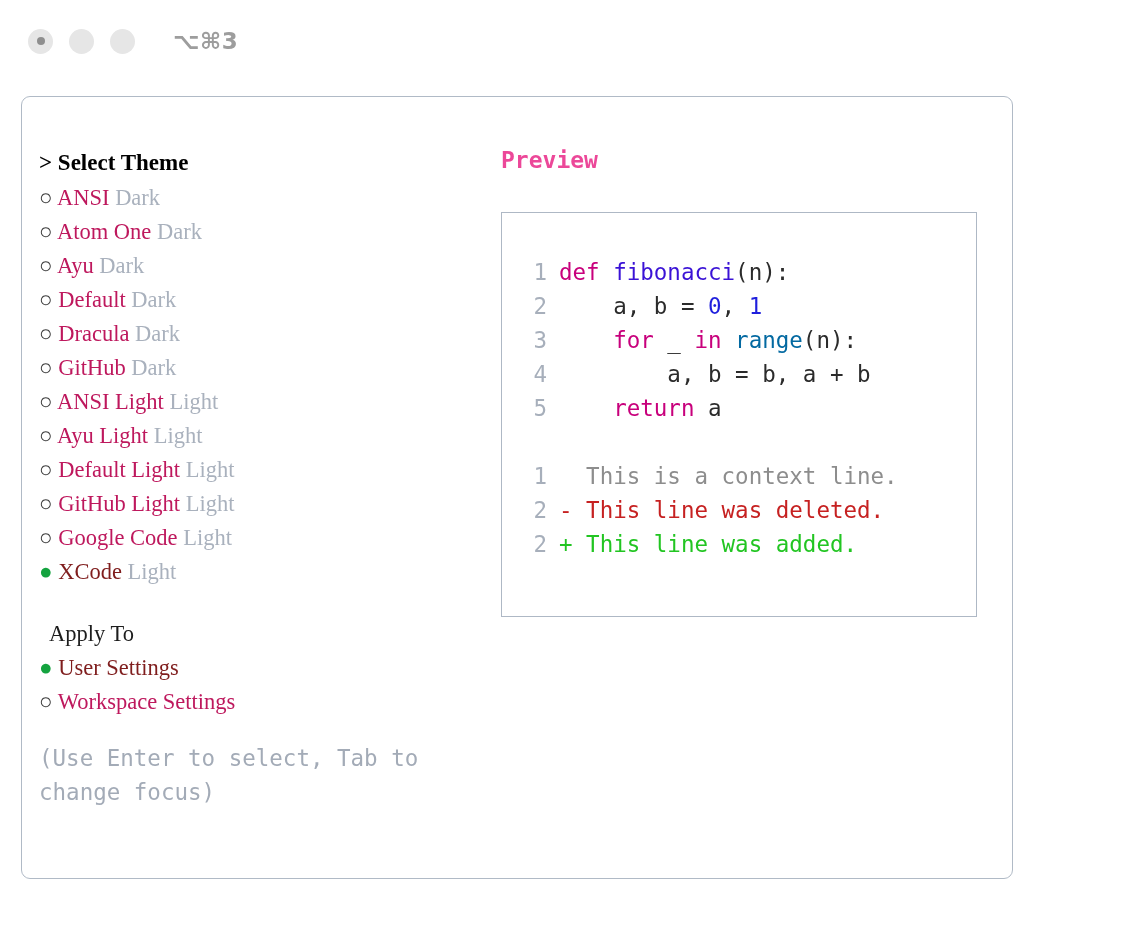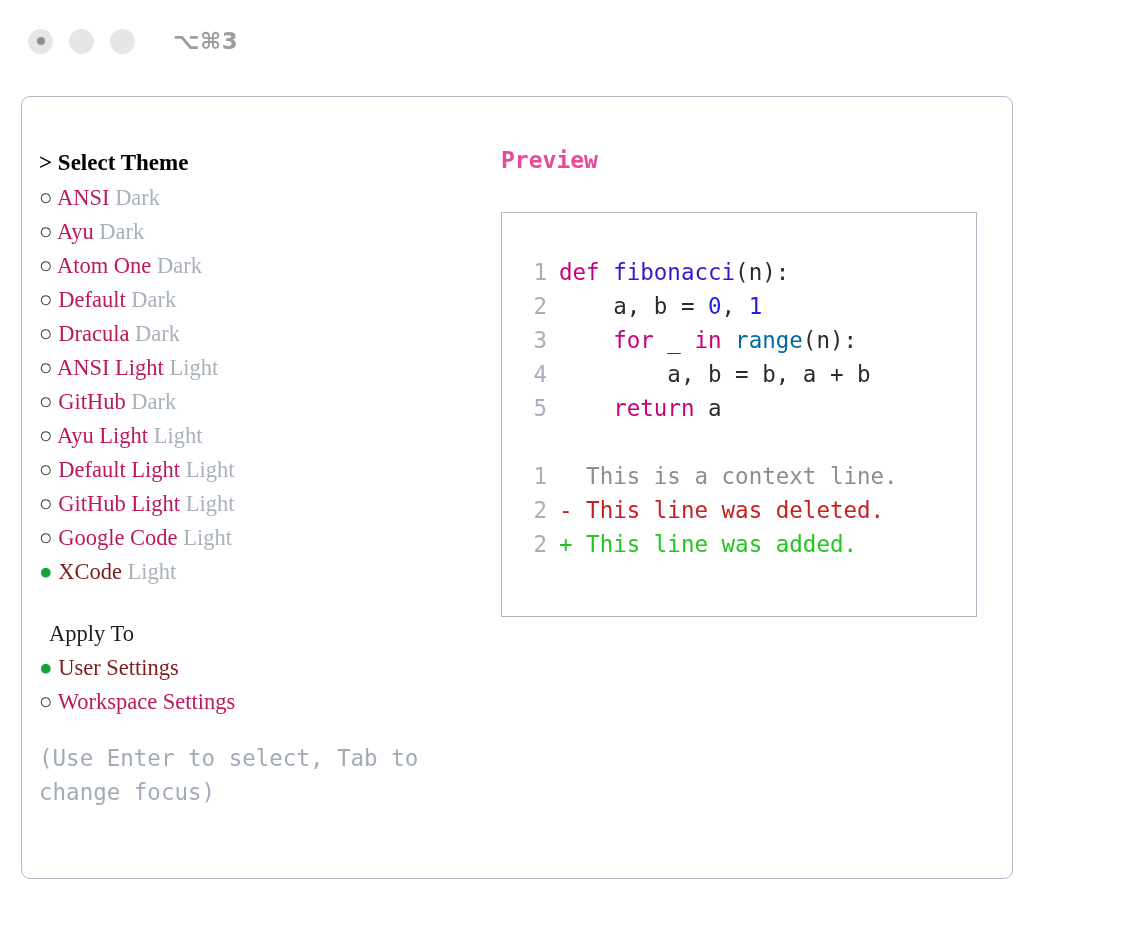--- a/index.html
+++ b/index.html
@@ -187,26 +187,26 @@
 
   <div class="panel">
     <div class="cols">
 
       <div class="left">
 
         <div class="row head"><span>&gt;</span> <span>Select Theme</span></div>
 
         <div id="theme-list">
             <div class="row"><span class="bullet-off">○</span> <span class="name-off">ANSI</span> <span class="tag">Dark</span></div>
+            <div class="row"><span class="bullet-off">○</span> <span class="name-off">Atom One</span> <span class="tag">Dark</span></div>
             <div class="row"><span class="bullet-off">○</span> <span class="name-off">Ayu</span> <span class="tag">Dark</span></div>
-            <div class="row"><span class="bullet-off">○</span> <span class="name-off">Atom One</span> <span class="tag">Dark</span></div>
             <div class="row"><span class="bullet-off">○</span> <span class="name-off">Default</span> <span class="tag">Dark</span></div>
             <div class="row"><span class="bullet-off">○</span> <span class="name-off">Dracula</span> <span class="tag">Dark</span></div>
+            <div class="row"><span class="bullet-off">○</span> <span class="name-off">GitHub</span> <span class="tag">Dark</span></div>
             <div class="row"><span class="bullet-off">○</span> <span class="name-off">ANSI Light</span> <span class="tag">Light</span></div>
-            <div class="row"><span class="bullet-off">○</span> <span class="name-off">GitHub</span> <span class="tag">Dark</span></div>
             <div class="row"><span class="bullet-off">○</span> <span class="name-off">Ayu Light</span> <span class="tag">Light</span></div>
             <div class="row"><span class="bullet-off">○</span> <span class="name-off">Default Light</span> <span class="tag">Light</span></div>
             <div class="row"><span class="bullet-off">○</span> <span class="name-off">GitHub Light</span> <span class="tag">Light</span></div>
             <div class="row"><span class="bullet-off">○</span> <span class="name-off">Google Code</span> <span class="tag">Light</span></div>
             <div class="row"><span class="bullet-on">●</span> <span class="name-on">XCode</span> <span class="tag">Light</span></div>
           </div>
 
         <div class="spacer-md"></div>
 
         <div class="row subhead">  <span>Apply To</span></div>

